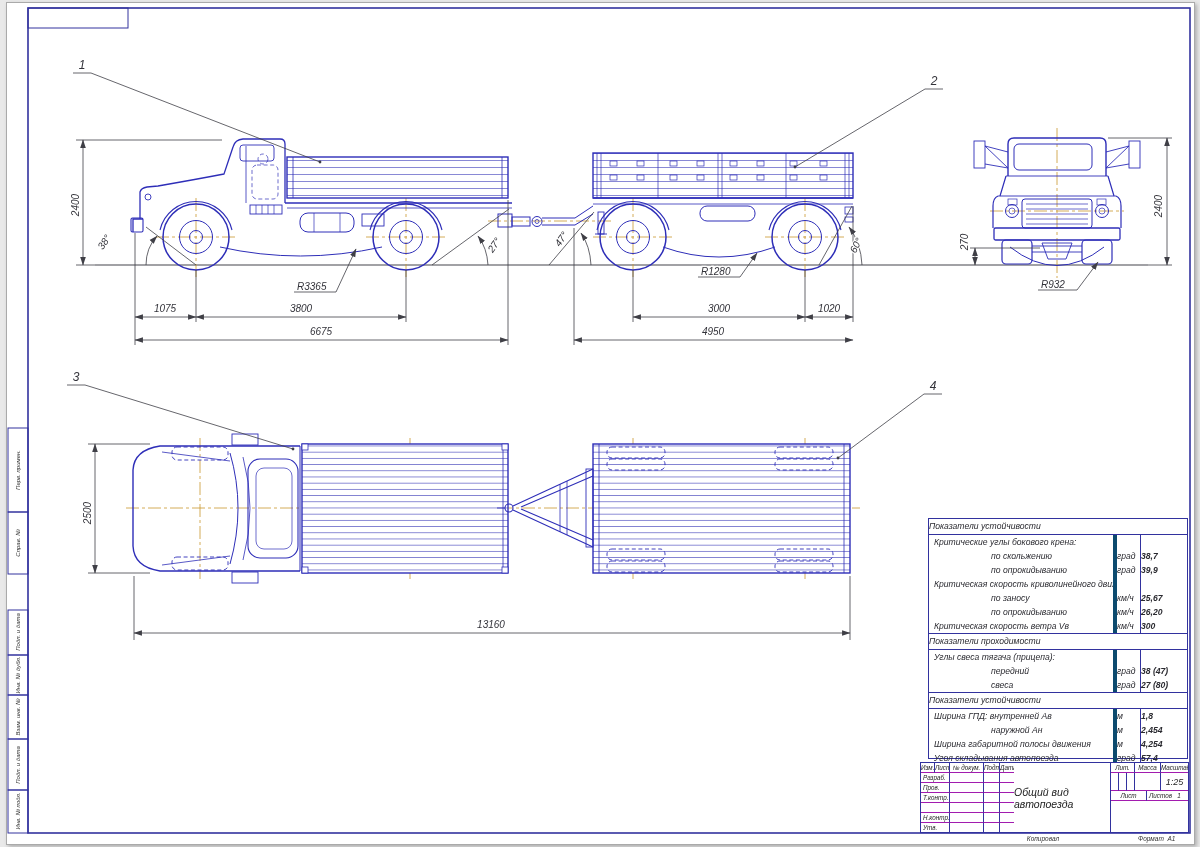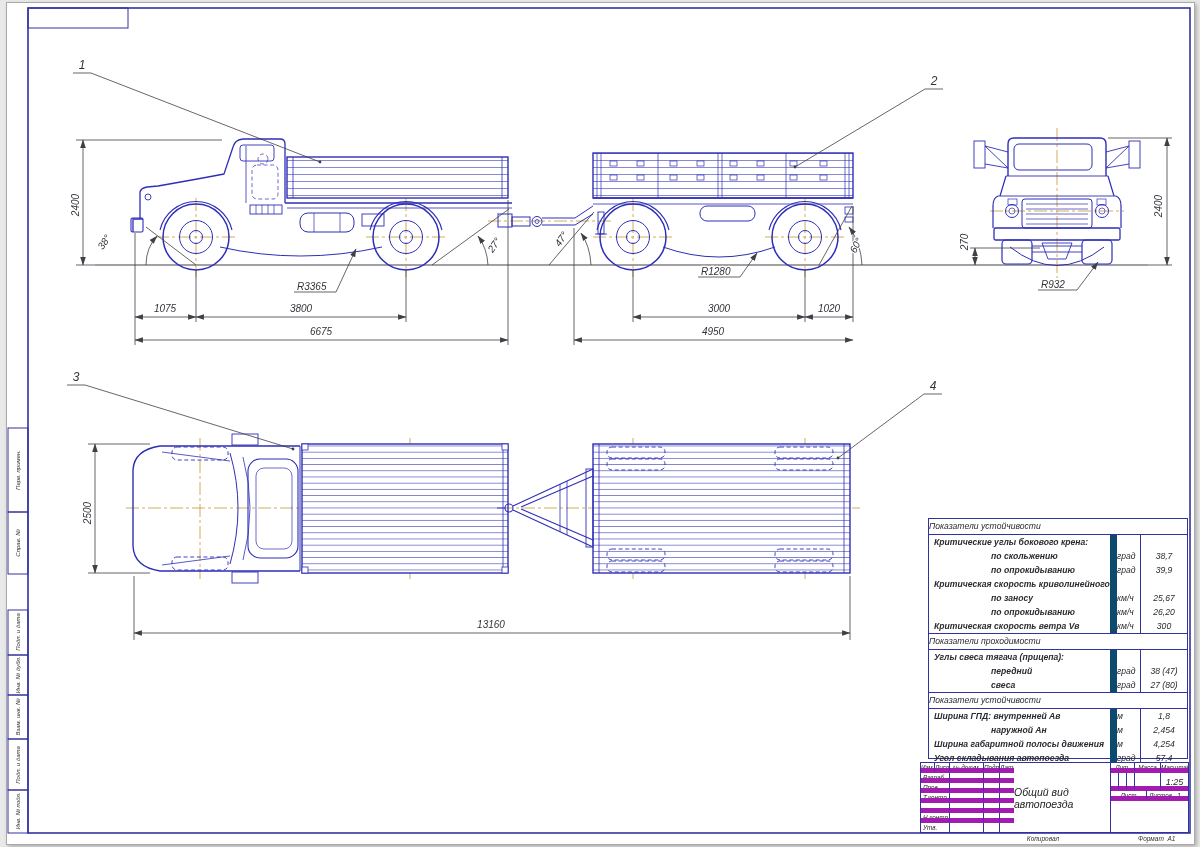--- a/index.html
+++ b/index.html
@@ -17,33 +17,33 @@
   .callout{font:italic 12px "Liberation Sans",sans-serif;fill:#33333a;}
   .mtext{font:italic 6px "Liberation Sans",sans-serif;fill:#333;}
   
   #spectable{position:absolute;left:928px;top:518px;width:260px;height:241px;
     border:1.4px solid #32329e;box-sizing:border-box;background:#fff;
     font:italic 8.6px "Liberation Sans",sans-serif;color:#2a2a30;}
   .trow{display:flex;height:14px;line-height:14px;}
   .thead{height:15px;line-height:15px;text-align:center;
          border-top:1px solid #32329e;border-bottom:1px solid #32329e;}
   .trow:first-child.thead{border-top:none;}
-  .c-lab{width:188px;padding-left:5px;border-right:7px solid #0c4a6e;
-         white-space:nowrap;overflow:hidden;box-sizing:border-box;font-weight:bold;}
+  .c-lab{width:188px;padding-left:5px;border-right:4px solid #0c4a6e;
+         white-space:nowrap;overflow:hidden;box-sizing:border-box;}
   .c-lab.ind{padding-left:62px;}
   .c-unit{width:24px;text-align:left;border-right:1px solid #32329e;box-sizing:border-box;}
-  .c-val{flex:1;text-align:center;}
+  .c-val{flex:1;font-weight:bold;}
   
   #titleblock{position:absolute;left:920px;top:762px;width:269px;height:71px;
     border:1.5px solid #32329e;box-sizing:border-box;background:#fff;
     font:italic 6.3px "Liberation Sans",sans-serif;color:#222;}
   .tb{position:absolute;box-sizing:border-box;overflow:hidden;white-space:nowrap;
       padding-left:2px;line-height:10px;}
   .br{border-right:1px solid #32329e;}
-  .bb{border-bottom:5px solid #a21caf;}
+  .bb{border-bottom:1px solid #a21caf;}
   .ctr{text-align:center;padding-left:0;}
   #tb-title{position:absolute;left:93px;top:0;width:97px;height:70px;
     border-right:1px solid #32329e;box-sizing:border-box;display:flex;
     align-items:center;justify-content:center;text-align:left;
     font:italic 10.5px "Liberation Sans",sans-serif;color:#222;}
   .foot{position:absolute;font:italic 6.5px "Liberation Sans",sans-serif;color:#333;}
 </style>
 </head>
 <body>
 

